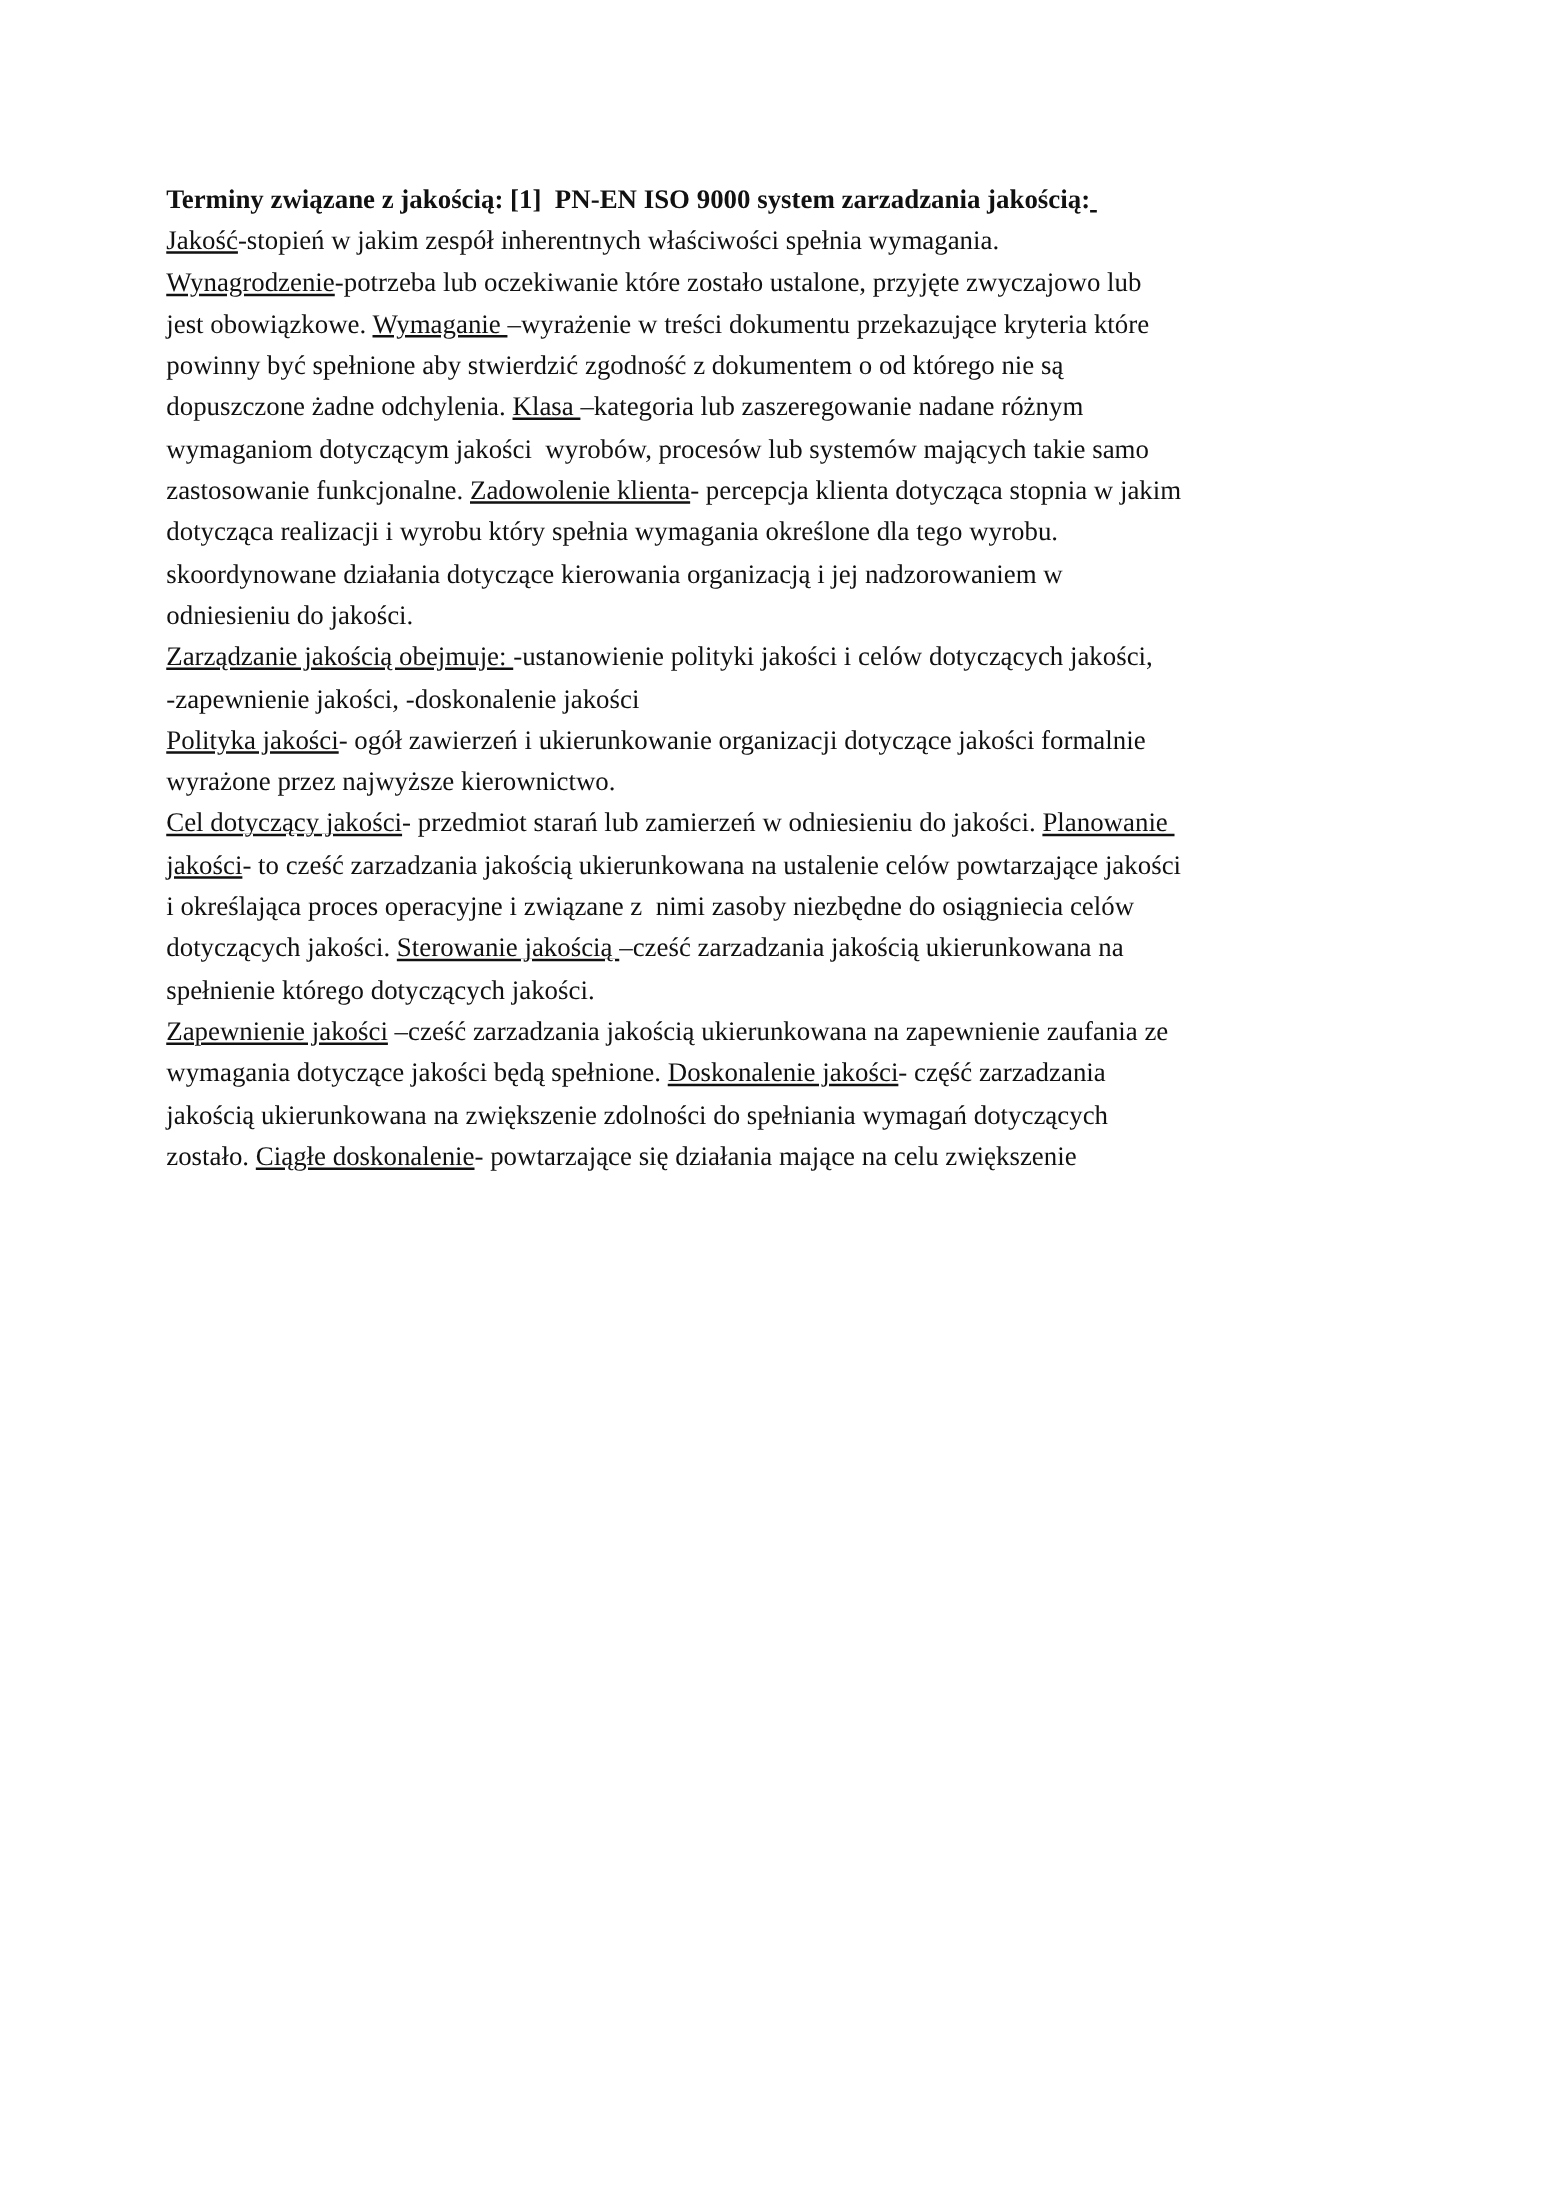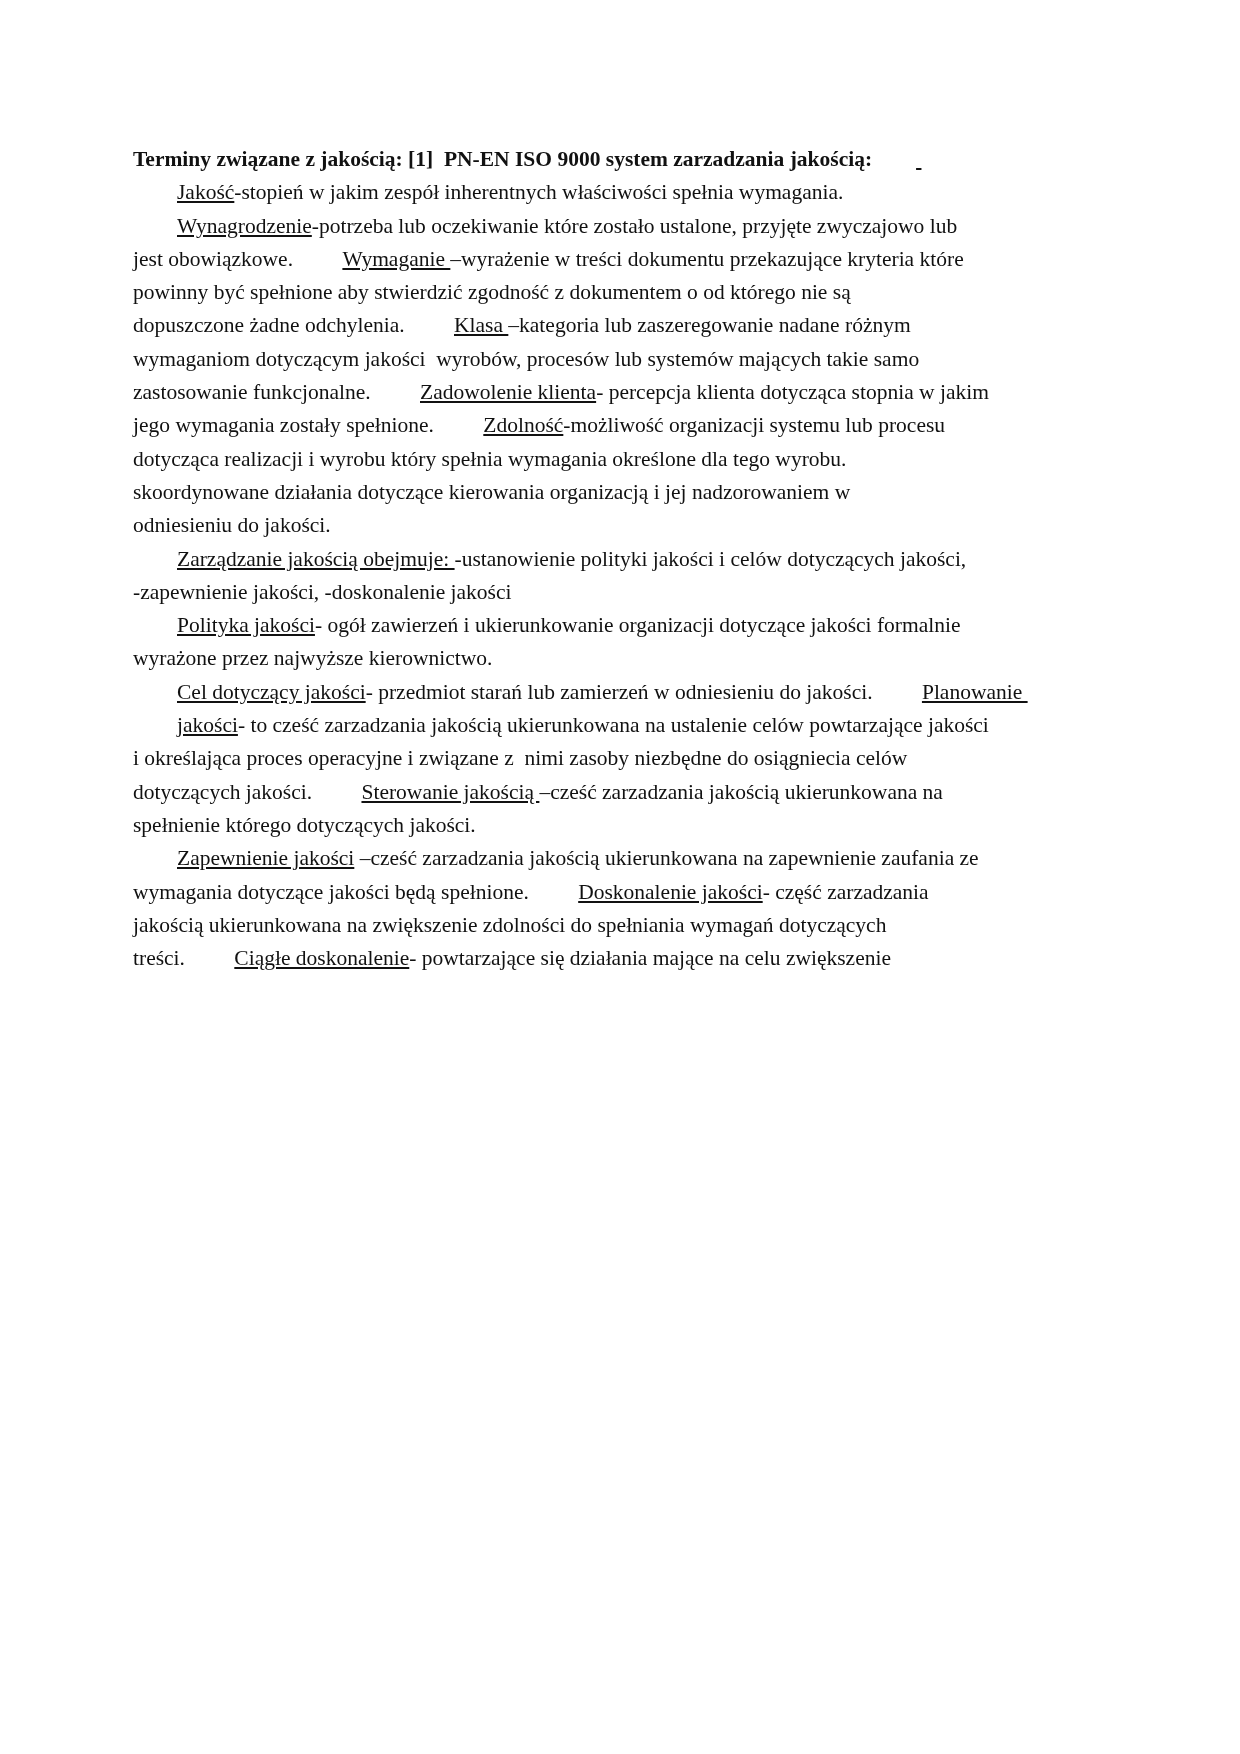--- a/index.html
+++ b/index.html
@@ -24,46 +24,45 @@
     color: #111111;
     font-size: 21.5px;
     line-height: 33.3px;
     text-align: left;
   }
   .doc-line {
     white-space: pre;       
     height: 33.3px;
   }
   .seg-bold { font-weight: bold; }
-  .seg-underline { text-decoration: underline; margin-left: 44px; }
+  .seg-underline { text-decoration: underline; }
 </style>
 </head>
 <body>
 
 <div class="page">
   <div class="doc-body" id="doc-body">
       <div class="doc-line"><span class="seg-bold ">Terminy związane z jakością: [1]  PN-EN ISO 9000 system zarzadzania jakością:</span><span class="seg-bold seg-underline"> </span></div>
       <div class="doc-line"><span class="seg-underline">Jakość</span><span class="">-stopień w jakim zespół inherentnych właściwości spełnia wymagania.</span></div>
       <div class="doc-line"><span class="seg-underline">Wynagrodzenie</span><span class="">-potrzeba lub oczekiwanie które zostało ustalone, przyjęte zwyczajowo lub</span></div>
       <div class="doc-line"><span class="">jest obowiązkowe. </span><span class="seg-underline">Wymaganie </span><span class="">–wyrażenie w treści dokumentu przekazujące kryteria które</span></div>
       <div class="doc-line"><span class="">powinny być spełnione aby stwierdzić zgodność z dokumentem o od którego nie są</span></div>
       <div class="doc-line"><span class="">dopuszczone żadne odchylenia. </span><span class="seg-underline">Klasa </span><span class="">–kategoria lub zaszeregowanie nadane różnym</span></div>
       <div class="doc-line"><span class="">wymaganiom dotyczącym jakości  wyrobów, procesów lub systemów mających takie samo</span></div>
       <div class="doc-line"><span class="">zastosowanie funkcjonalne. </span><span class="seg-underline">Zadowolenie klienta</span><span class="">- percepcja klienta dotycząca stopnia w jakim</span></div>
-      <div class="doc-line"><span class="">jego wymagania zostały spełnione. </span><span class="seg-underline">Zdolność</span><span class="">-możliwość organizacji systemu lub procesu</span></div>
       <div class="doc-line"><span class="">dotycząca realizacji i wyrobu który spełnia wymagania określone dla tego wyrobu.</span></div>
       <div class="doc-line"><span class="">skoordynowane działania dotyczące kierowania organizacją i jej nadzorowaniem w</span></div>
       <div class="doc-line"><span class="">odniesieniu do jakości.</span></div>
       <div class="doc-line"><span class="seg-underline">Zarządzanie jakością obejmuje: </span><span class="">-ustanowienie polityki jakości i celów dotyczących jakości,</span></div>
       <div class="doc-line"><span class="">-zapewnienie jakości, -doskonalenie jakości</span></div>
       <div class="doc-line"><span class="seg-underline">Polityka jakości</span><span class="">- ogół zawierzeń i ukierunkowanie organizacji dotyczące jakości formalnie</span></div>
       <div class="doc-line"><span class="">wyrażone przez najwyższe kierownictwo.</span></div>
       <div class="doc-line"><span class="seg-underline">Cel dotyczący jakości</span><span class="">- przedmiot starań lub zamierzeń w odniesieniu do jakości. </span><span class="seg-underline">Planowanie </span></div>
       <div class="doc-line"><span class="seg-underline">jakości</span><span class="">- to cześć zarzadzania jakością ukierunkowana na ustalenie celów powtarzające jakości</span></div>
       <div class="doc-line"><span class="">i określająca proces operacyjne i związane z  nimi zasoby niezbędne do osiągniecia celów</span></div>
       <div class="doc-line"><span class="">dotyczących jakości. </span><span class="seg-underline">Sterowanie jakością </span><span class="">–cześć zarzadzania jakością ukierunkowana na</span></div>
       <div class="doc-line"><span class="">spełnienie którego dotyczących jakości.</span></div>
       <div class="doc-line"><span class="seg-underline">Zapewnienie jakości</span><span class=""> –cześć zarzadzania jakością ukierunkowana na zapewnienie zaufania ze</span></div>
       <div class="doc-line"><span class="">wymagania dotyczące jakości będą spełnione. </span><span class="seg-underline">Doskonalenie jakości</span><span class="">- część zarzadzania</span></div>
       <div class="doc-line"><span class="">jakością ukierunkowana na zwiększenie zdolności do spełniania wymagań dotyczących</span></div>
-      <div class="doc-line"><span class="">treści. </span><span class="seg-underline">Ciągłe doskonalenie</span><span class="">- powtarzające się działania mające na celu zwiększenie</span></div>
+      <div class="doc-line"><span class="">zostało. </span><span class="seg-underline">Ciągłe doskonalenie</span><span class="">- powtarzające się działania mające na celu zwiększenie</span></div>
     </div>
 </div>
 
 </body></html>

